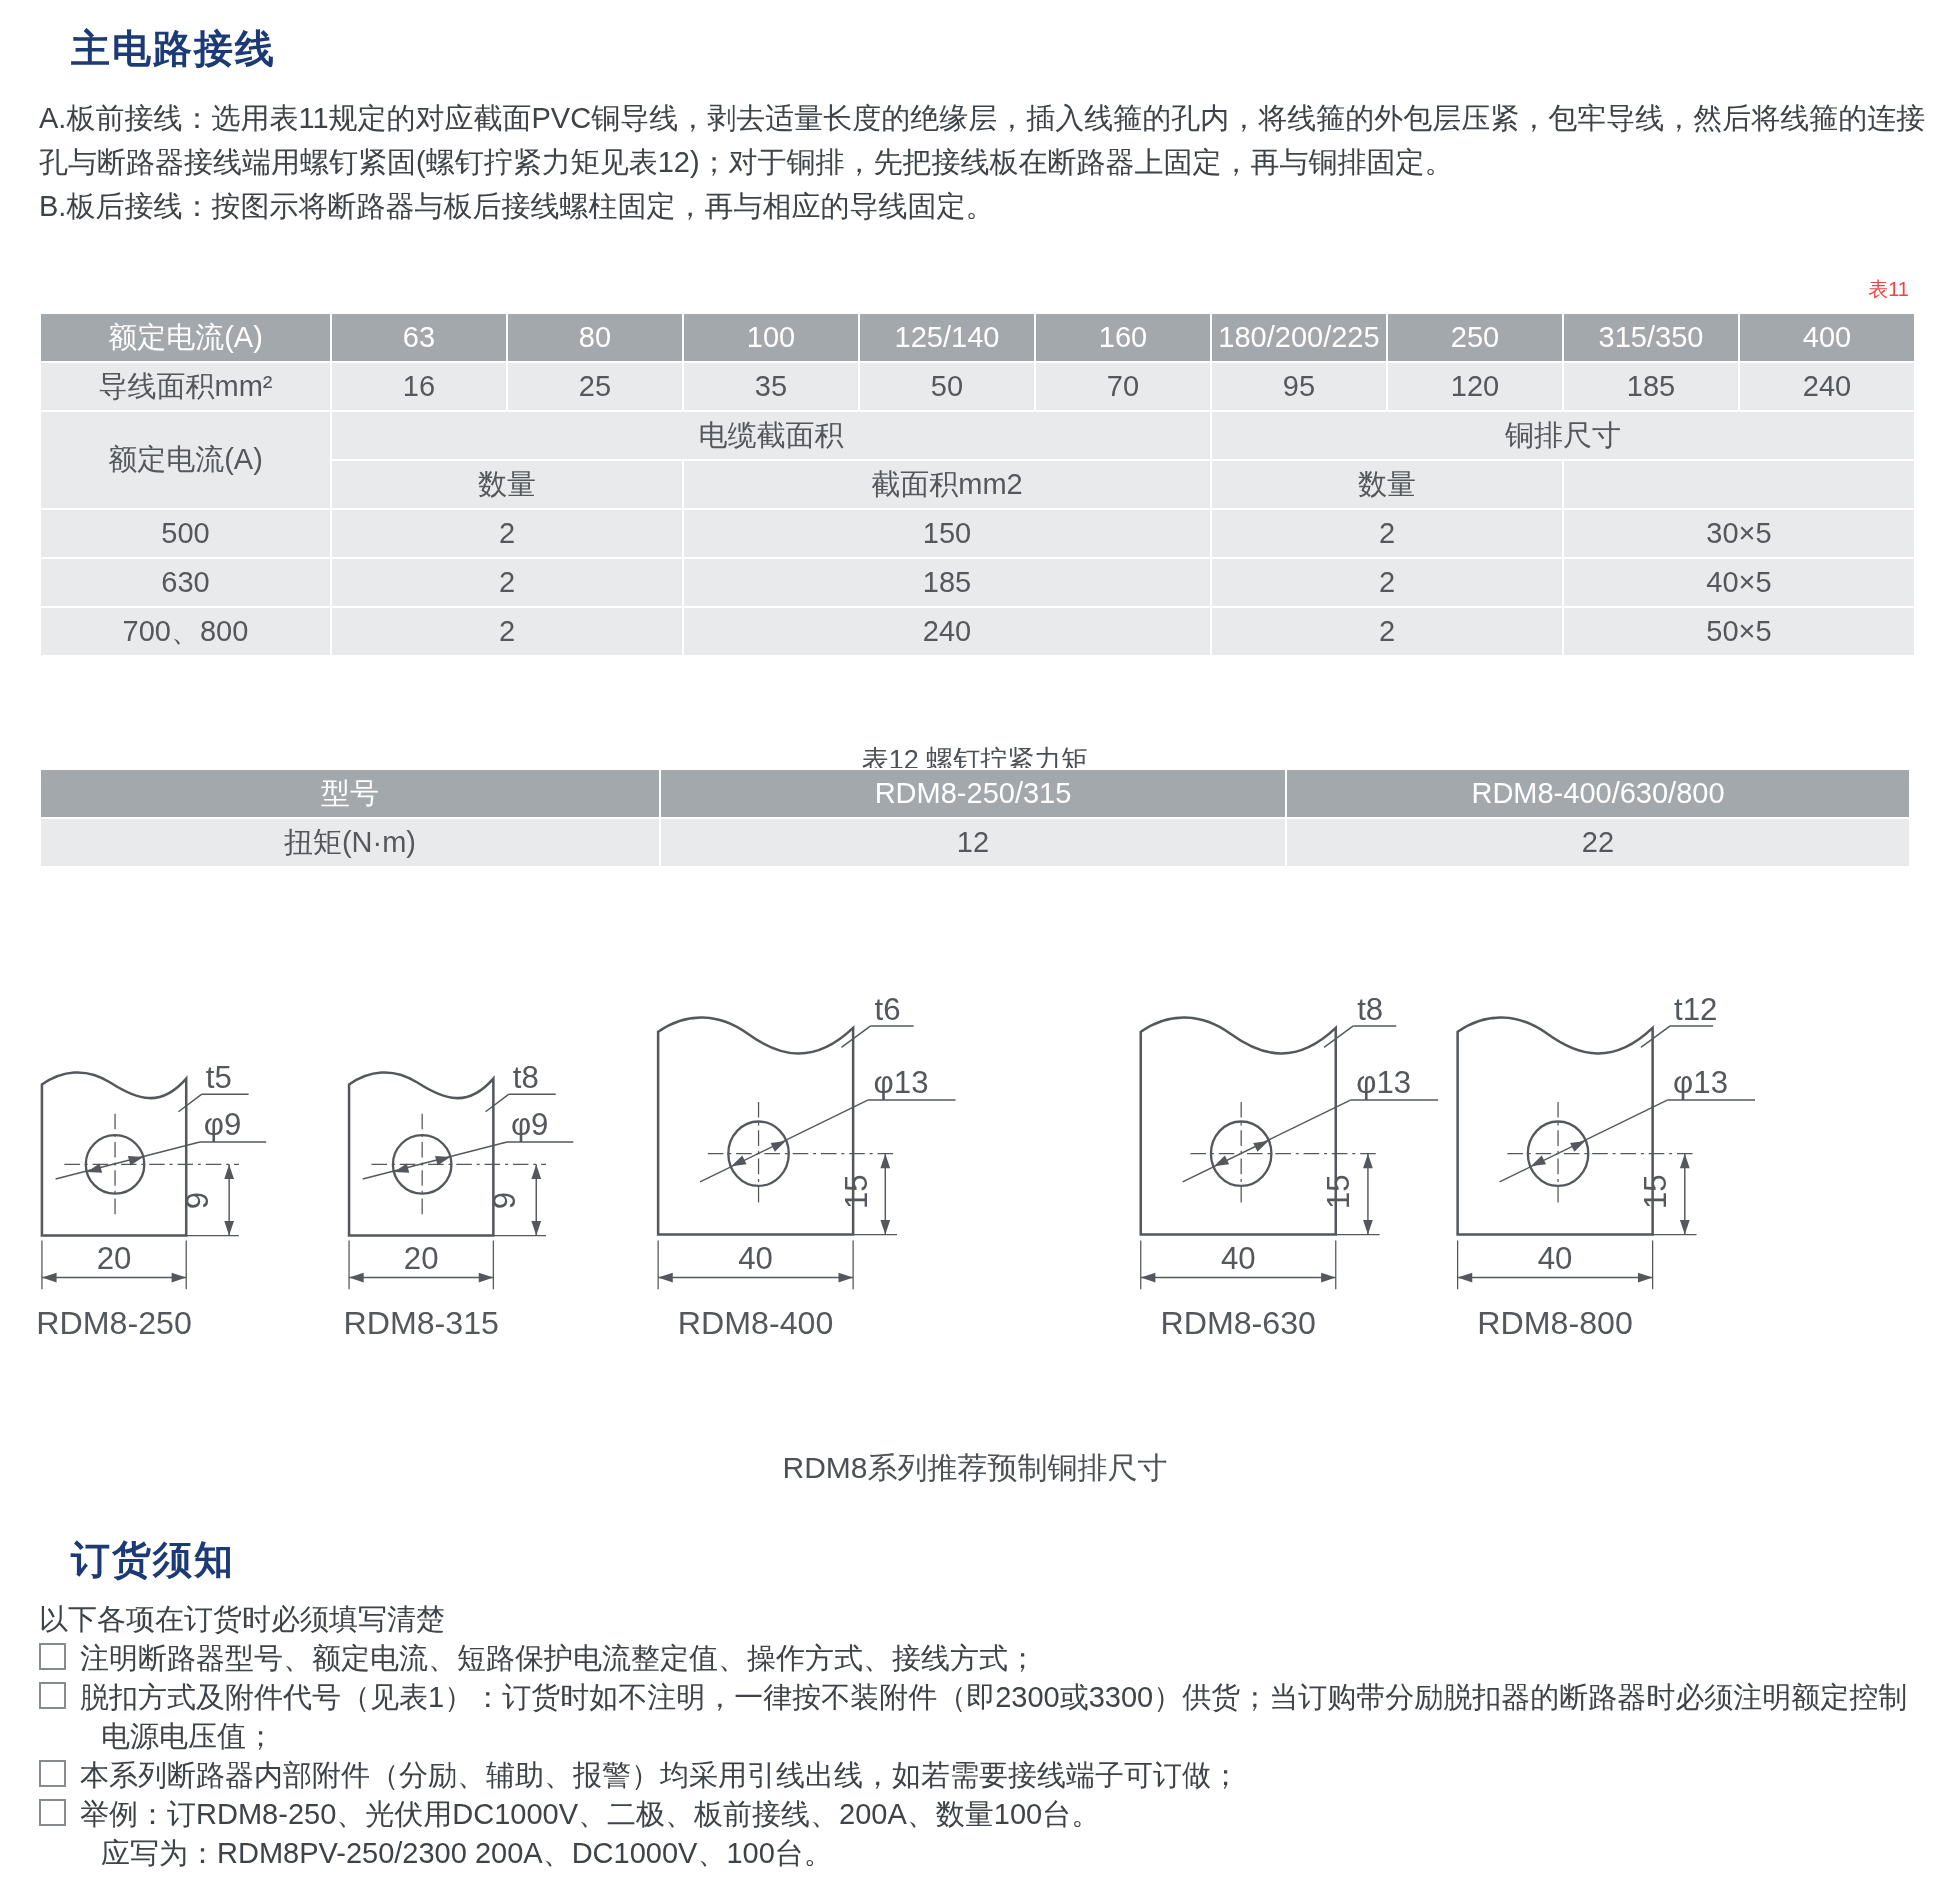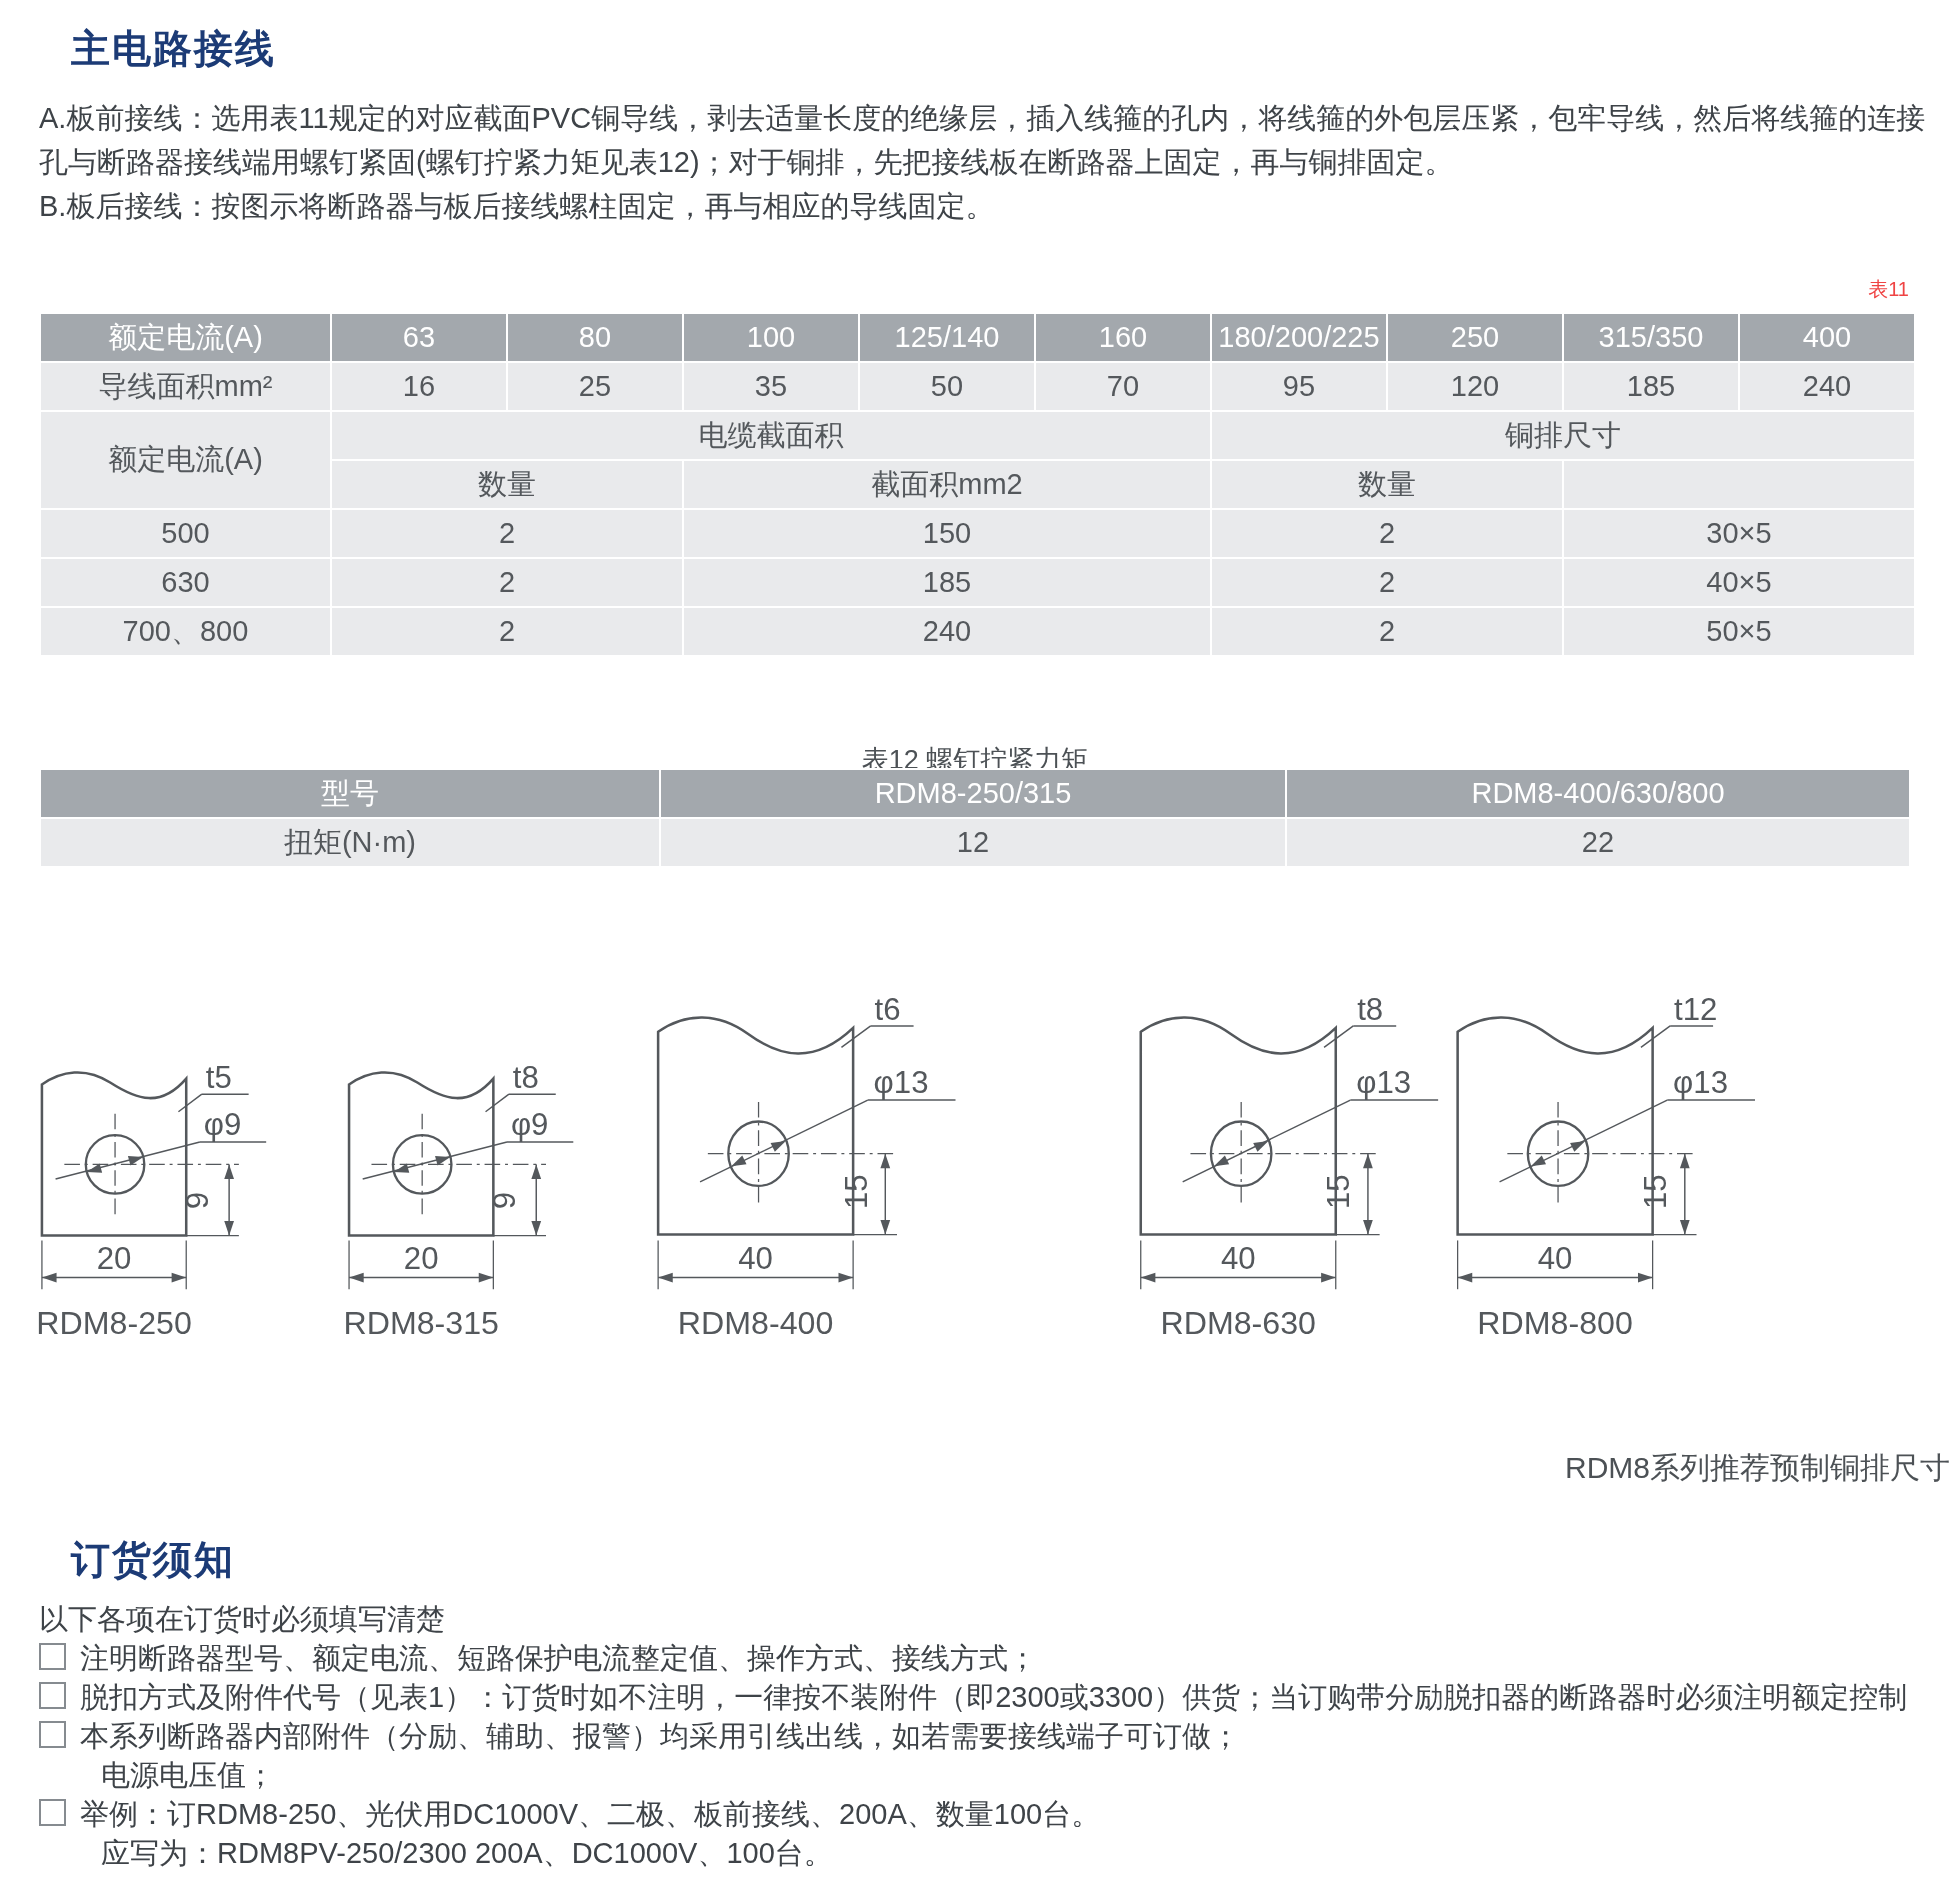--- a/index.html
+++ b/index.html
@@ -261,28 +261,28 @@
         <line x1="1495" y1="262" x2="1495" y2="312" stroke="#54585c" stroke-width="1.3"></line>
         <line x1="1695" y1="262" x2="1695" y2="312" stroke="#54585c" stroke-width="1.3"></line>
         <line x1="1495" y1="300" x2="1695" y2="300" stroke="#54585c" stroke-width="1.5"></line>
         <path d="M0,0 L-15,-5 L-15,5 Z" fill="#54585c" transform="translate(1495,300) rotate(180)"></path>
         <path d="M0,0 L-15,-5 L-15,5 Z" fill="#54585c" transform="translate(1695,300) rotate(0)"></path>
         <text x="1595" y="291" fill="#54585c" font-size="32" text-anchor="middle">40</text>
         <text x="1595" y="358" fill="#54585c" font-size="33" text-anchor="middle">RDM8-800</text>
       </g>
     </svg>
 
-  <div class="abs center-cap" style="left:0;top:1416px;font-size:30px;text-align:right;">RDM8系列推荐预制铜排尺寸</div>
+  <div class="abs center-cap" style="left:0;top:1416px;font-size:30px;">RDM8系列推荐预制铜排尺寸</div>
 
   <div class="abs sec-title" style="left:39px;top:1533px;">订货须知</div>
 
   <div class="abs" style="left:39px;top:1600px;" id="ordering-host">
       <div class="oline">以下各项在订货时必须填写清楚</div>
       <div class="oline"><span class="cbox"></span>注明断路器型号、额定电流、短路保护电流整定值、操作方式、接线方式；</div>
       <div class="oline"><span class="cbox"></span>脱扣方式及附件代号（见表1）：订货时如不注明，一律按不装附件（即2300或3300）供货；当订购带分励脱扣器的断路器时必须注明额定控制</div>
+      <div class="oline indent">电源电压值；</div>
       <div class="oline"><span class="cbox"></span>本系列断路器内部附件（分励、辅助、报警）均采用引线出线，如若需要接线端子可订做；</div>
-      <div class="oline indent">电源电压值；</div>
       <div class="oline"><span class="cbox"></span>举例：订RDM8-250、光伏用DC1000V、二极、板前接线、200A、数量100台。</div>
       <div class="oline indent">应写为：RDM8PV-250/2300 200A、DC1000V、100台。</div>
     </div>
 
 </div>
 
 
 </body></html>

